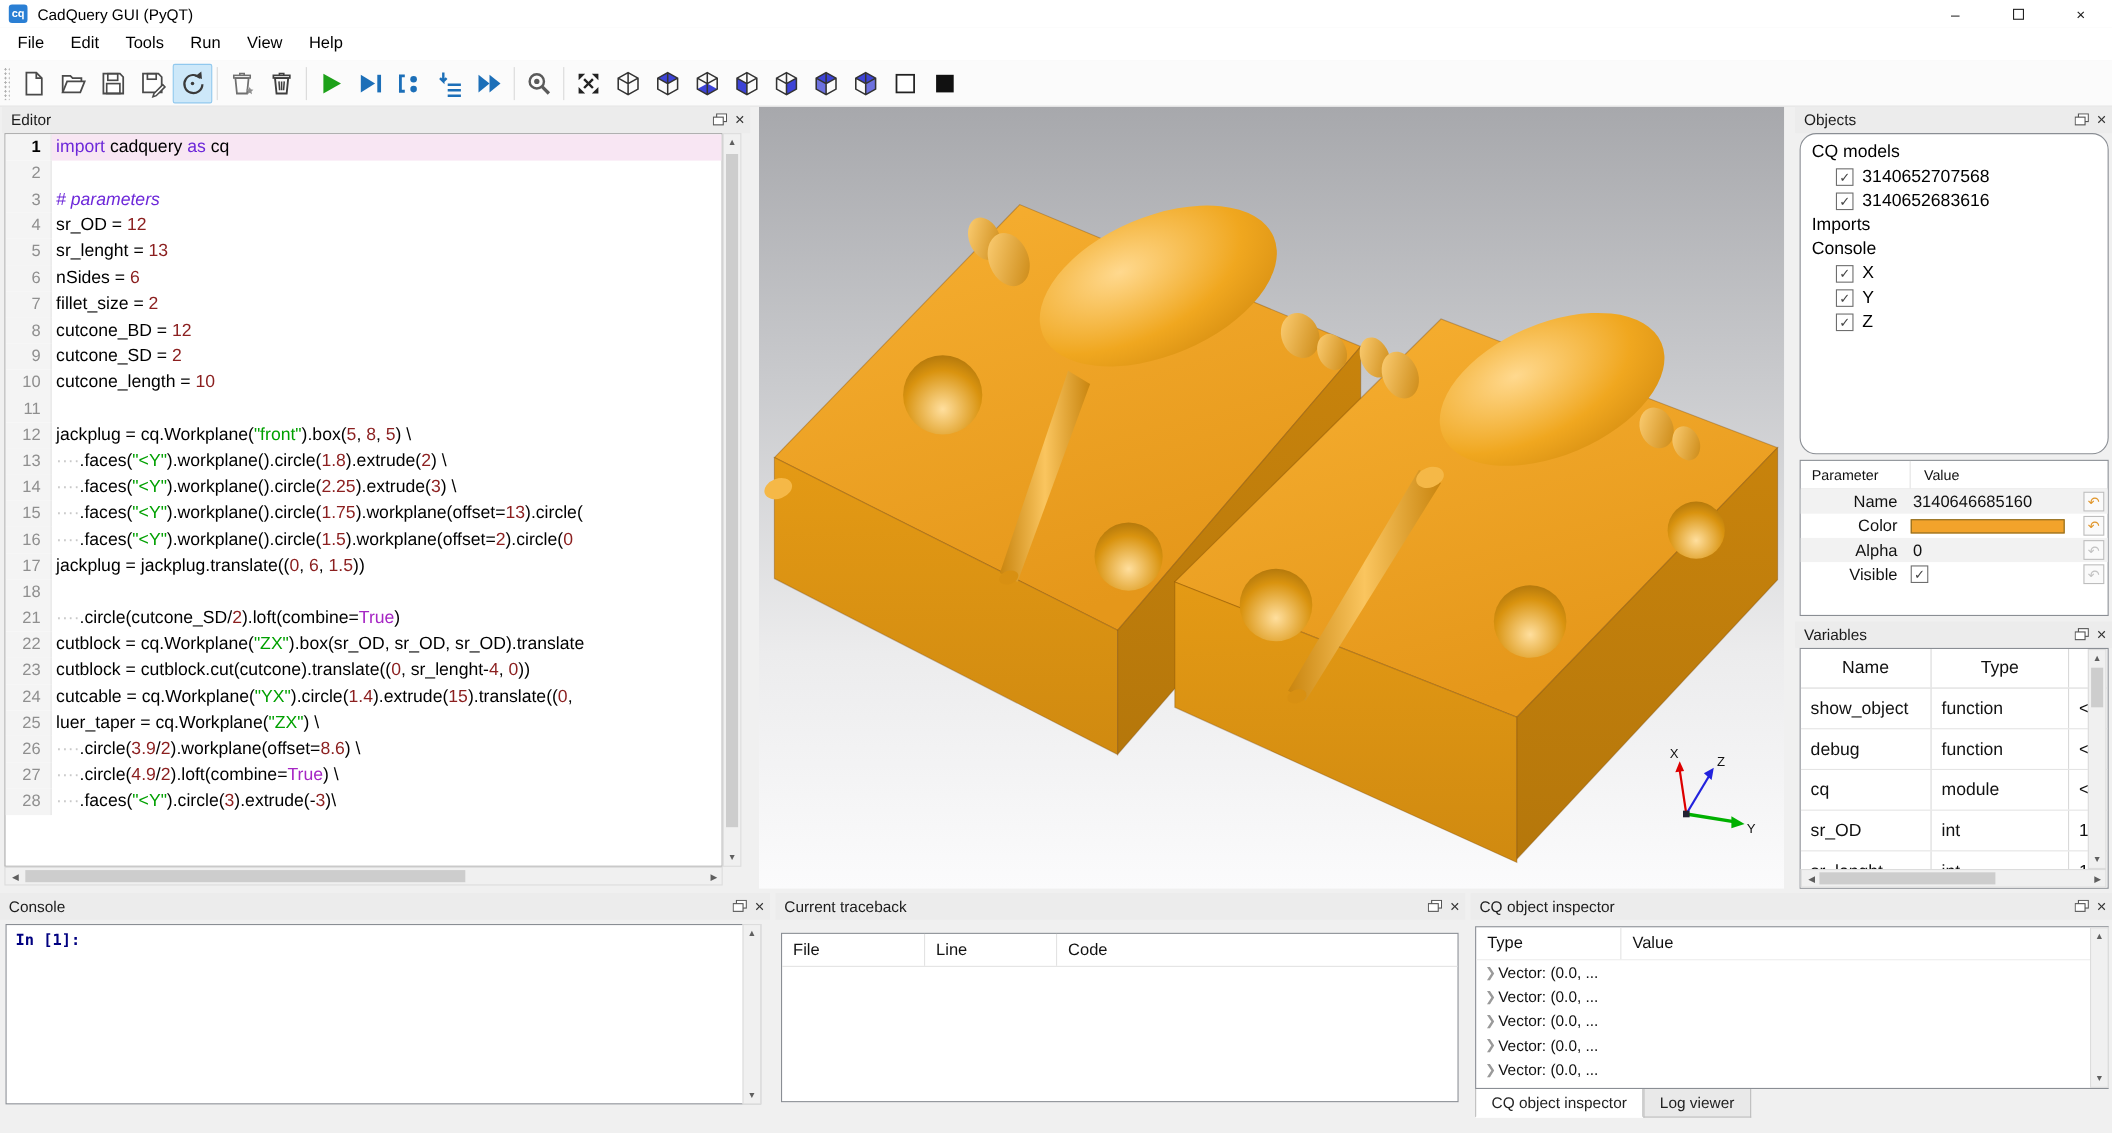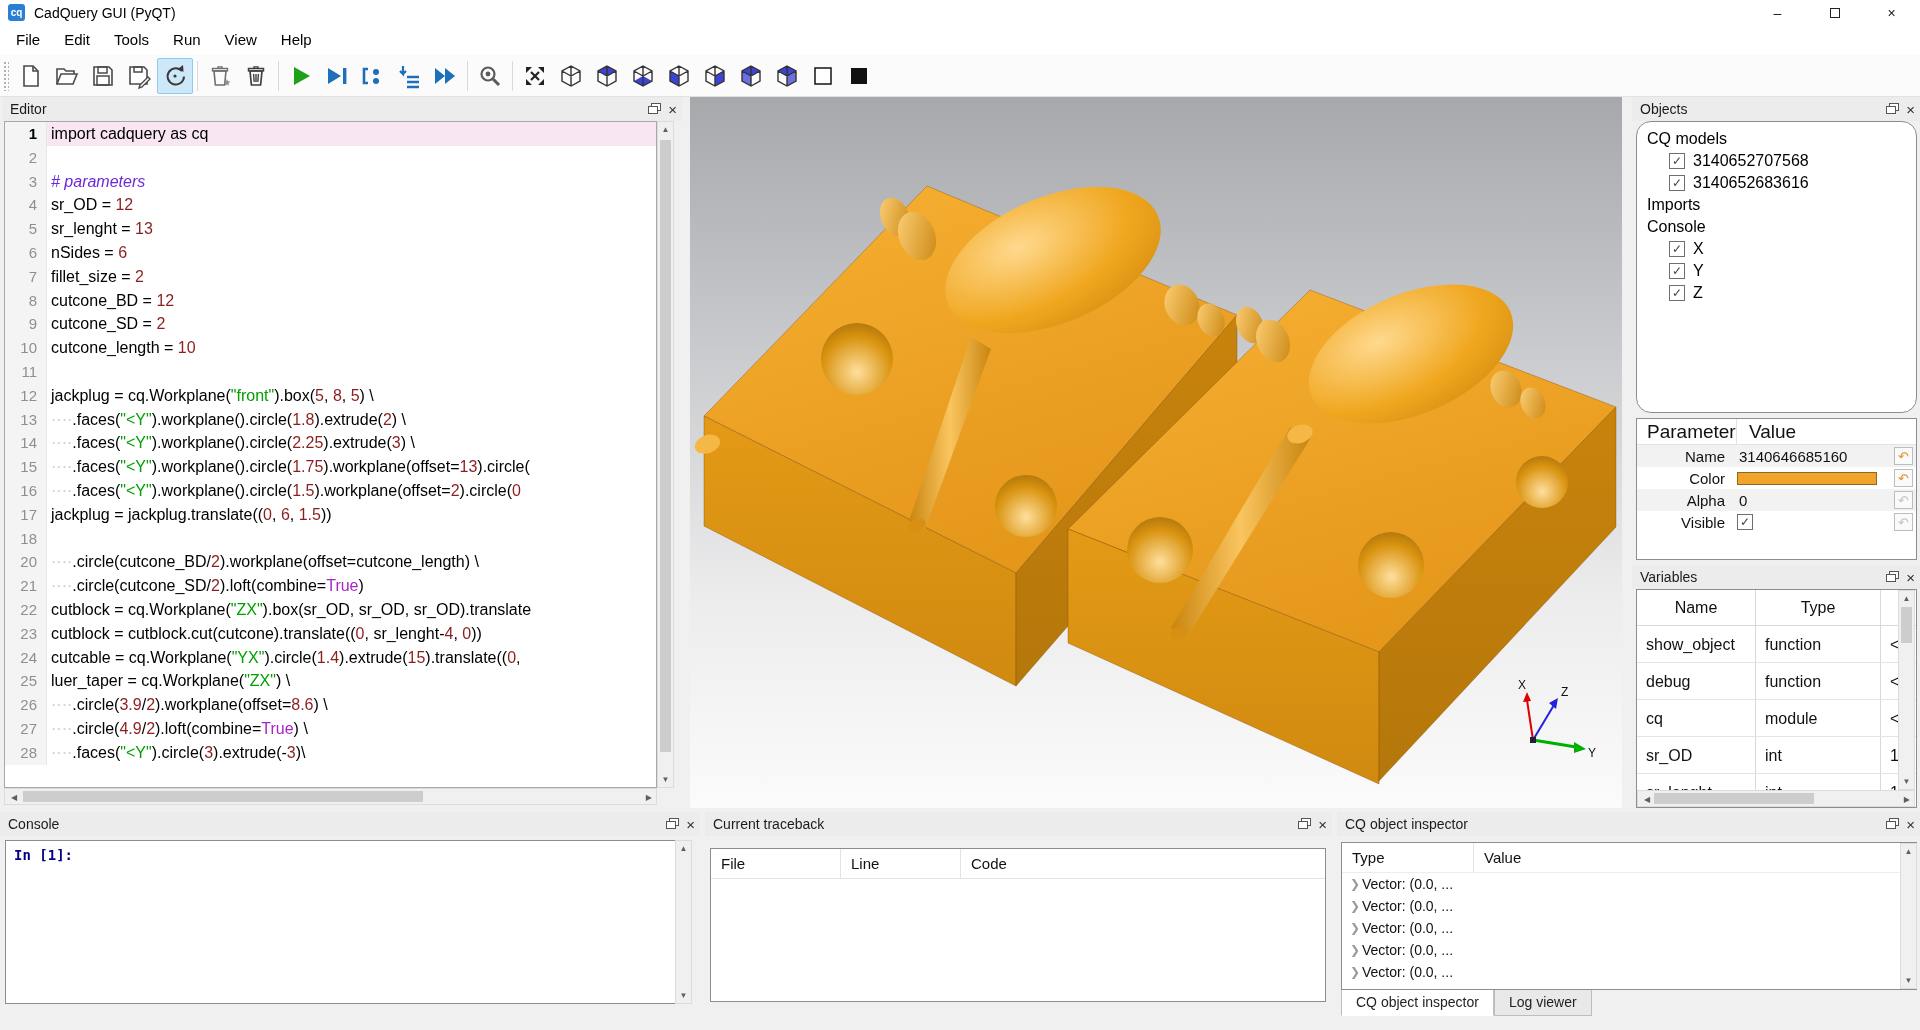--- a/index.html
+++ b/index.html
@@ -32,21 +32,21 @@
   .whitebox { position:absolute; background:#fff; border:1px solid #8a8e94; }
 
   
   .editor-title { left:2px; top:97px; width:680px; }
   .codebox { left:4px; top:121px; width:653px; height:667px; overflow:hidden; border:1px solid #a8a8a8; }
   .code-line { display:flex; height:23.8px; line-height:23.8px; font-size:16px; white-space:pre; }
   .gutter { width:42px; flex:0 0 42px; text-align:right; padding-right:9px; color:#8f8f8f; background:#f4f4f4; border-right:1px solid #e6e6e6; font-size:15px; }
   .gutter.cur { color:#000; font-weight:bold; }
   .ctext { flex:1; padding-left:4px; overflow:hidden; }
   .code-line.hl .ctext { background:#f8e6f3; }
-  .tok-p { color:#000; } .tok-k { color:#000000; } .tok-n { color:#8b1f1f; }
+  .tok-p { color:#000; } .tok-k { color:#6d28d9; } .tok-n { color:#8b1f1f; }
   .tok-s { color:#00a000; } .tok-c { color:#6d28d9; font-style:italic; } .tok-b { color:#a626c4; }
   .tok-d { color:#c8c8c8; }
 
   
   .sb { position:absolute; background:#f0f0f0; border:1px solid #dcdcdc; }
   .sb .arrow { position:absolute; color:#5f5f5f; font-size:8px; width:100%; text-align:center; }
   .sb-v .thumb { position:absolute; left:2px; right:2px; background:#cdcdcd; }
   .sb-h .thumb { position:absolute; top:2px; bottom:2px; background:#cdcdcd; }
 
   
@@ -54,21 +54,21 @@
 
   
   .objects-title { left:1632px; top:97px; width:288px; }
   .objectsbox { left:1636px; top:121px; width:281px; height:292px; padding-top:6px;border-radius:15px; }
   .tree-row { height:22px; display:flex; align-items:center; font-size:16px; color:#000; }
   .tree-row.lvl0 { padding-left:10px; }
   .tree-row.lvl1 { padding-left:32px; }
   .cb { width:16px; height:16px; border:1px solid #6e6e6e; background:#fff; display:inline-flex; align-items:center; justify-content:center; font-size:12px; color:#444; margin-right:8px; flex:0 0 16px; }
 
   .paramsbox { left:1636px; top:418px; width:281px; height:142px; }
-  .phead { height:26px; display:flex; font-size:19px; border-bottom:1px solid #e3e3e3; }
+  .phead { height:26px; display:flex; font-size:13px; border-bottom:1px solid #e3e3e3; }
   .phead span { line-height:26px; }
   .pcol1 { width:100px; padding-left:10px; border-right:1px solid #e3e3e3; }
   .pcol2 { padding-left:12px; }
   .prow { height:22px; display:flex; align-items:center; font-size:15px; position:relative; }
   .prow.odd { background:#f2f2f2; }
   .plabel { width:100px; text-align:right; padding-right:12px; flex:0 0 100px; }
   .pval { padding-left:2px;text-align:right; }
   .swatch { width:140px; height:13px; border:1px solid #8a6a20; }
   .undo { position:absolute; right:3px; width:19px; height:18px; border:1px solid #bdbdbd; background:#fafafa; display:flex; align-items:center; justify-content:center; font-size:13px; line-height:1; }
   .undo.orange { color:#e0952a; } .undo.gray { color:#c2c2c2; }
@@ -318,21 +318,20 @@
       <div class="code-line"><span class="gutter">9</span><span class="ctext"><span class="tok-p">cutcone_SD = </span><span class="tok-n">2</span></span></div>
       <div class="code-line"><span class="gutter">10</span><span class="ctext"><span class="tok-p">cutcone_length = </span><span class="tok-n">10</span></span></div>
       <div class="code-line"><span class="gutter">11</span><span class="ctext"></span></div>
       <div class="code-line"><span class="gutter">12</span><span class="ctext"><span class="tok-p">jackplug = cq.Workplane(</span><span class="tok-s">"front"</span><span class="tok-p">).box(</span><span class="tok-n">5</span><span class="tok-p">, </span><span class="tok-n">8</span><span class="tok-p">, </span><span class="tok-n">5</span><span class="tok-p">) \</span></span></div>
       <div class="code-line"><span class="gutter">13</span><span class="ctext"><span class="tok-d">····</span><span class="tok-p">.faces(</span><span class="tok-s">"&lt;Y"</span><span class="tok-p">).workplane().circle(</span><span class="tok-n">1.8</span><span class="tok-p">).extrude(</span><span class="tok-n">2</span><span class="tok-p">) \</span></span></div>
       <div class="code-line"><span class="gutter">14</span><span class="ctext"><span class="tok-d">····</span><span class="tok-p">.faces(</span><span class="tok-s">"&lt;Y"</span><span class="tok-p">).workplane().circle(</span><span class="tok-n">2.25</span><span class="tok-p">).extrude(</span><span class="tok-n">3</span><span class="tok-p">) \</span></span></div>
       <div class="code-line"><span class="gutter">15</span><span class="ctext"><span class="tok-d">····</span><span class="tok-p">.faces(</span><span class="tok-s">"&lt;Y"</span><span class="tok-p">).workplane().circle(</span><span class="tok-n">1.75</span><span class="tok-p">).workplane(offset=</span><span class="tok-n">13</span><span class="tok-p">).circle(</span></span></div>
       <div class="code-line"><span class="gutter">16</span><span class="ctext"><span class="tok-d">····</span><span class="tok-p">.faces(</span><span class="tok-s">"&lt;Y"</span><span class="tok-p">).workplane().circle(</span><span class="tok-n">1.5</span><span class="tok-p">).workplane(offset=</span><span class="tok-n">2</span><span class="tok-p">).circle(</span><span class="tok-n">0</span></span></div>
       <div class="code-line"><span class="gutter">17</span><span class="ctext"><span class="tok-p">jackplug = jackplug.translate((</span><span class="tok-n">0</span><span class="tok-p">, </span><span class="tok-n">6</span><span class="tok-p">, </span><span class="tok-n">1.5</span><span class="tok-p">))</span></span></div>
       <div class="code-line"><span class="gutter">18</span><span class="ctext"></span></div>
-      <div class="code-line"><span class="gutter">20</span><span class="ctext"><span class="tok-d">····</span><span class="tok-p">.circle(cutcone_BD/</span><span class="tok-n">2</span><span class="tok-p">).workplane(offset=cutcone_length) \</span></span></div>
       <div class="code-line"><span class="gutter">21</span><span class="ctext"><span class="tok-d">····</span><span class="tok-p">.circle(cutcone_SD/</span><span class="tok-n">2</span><span class="tok-p">).loft(combine=</span><span class="tok-b">True</span><span class="tok-p">)</span></span></div>
       <div class="code-line"><span class="gutter">22</span><span class="ctext"><span class="tok-p">cutblock = cq.Workplane(</span><span class="tok-s">"ZX"</span><span class="tok-p">).box(sr_OD, sr_OD, sr_OD).translate</span></span></div>
       <div class="code-line"><span class="gutter">23</span><span class="ctext"><span class="tok-p">cutblock = cutblock.cut(cutcone).translate((</span><span class="tok-n">0</span><span class="tok-p">, sr_lenght-</span><span class="tok-n">4</span><span class="tok-p">, </span><span class="tok-n">0</span><span class="tok-p">))</span></span></div>
       <div class="code-line"><span class="gutter">24</span><span class="ctext"><span class="tok-p">cutcable = cq.Workplane(</span><span class="tok-s">"YX"</span><span class="tok-p">).circle(</span><span class="tok-n">1.4</span><span class="tok-p">).extrude(</span><span class="tok-n">15</span><span class="tok-p">).translate((</span><span class="tok-n">0</span><span class="tok-p">,</span></span></div>
       <div class="code-line"><span class="gutter">25</span><span class="ctext"><span class="tok-p">luer_taper = cq.Workplane(</span><span class="tok-s">"ZX"</span><span class="tok-p">) \</span></span></div>
       <div class="code-line"><span class="gutter">26</span><span class="ctext"><span class="tok-d">····</span><span class="tok-p">.circle(</span><span class="tok-n">3.9</span><span class="tok-p">/</span><span class="tok-n">2</span><span class="tok-p">).workplane(offset=</span><span class="tok-n">8.6</span><span class="tok-p">) \</span></span></div>
       <div class="code-line"><span class="gutter">27</span><span class="ctext"><span class="tok-d">····</span><span class="tok-p">.circle(</span><span class="tok-n">4.9</span><span class="tok-p">/</span><span class="tok-n">2</span><span class="tok-p">).loft(combine=</span><span class="tok-b">True</span><span class="tok-p">) \</span></span></div>
       <div class="code-line"><span class="gutter">28</span><span class="ctext"><span class="tok-d">····</span><span class="tok-p">.faces(</span><span class="tok-s">"&lt;Y"</span><span class="tok-p">).circle(</span><span class="tok-n">3</span><span class="tok-p">).extrude(-</span><span class="tok-n">3</span><span class="tok-p">)\</span></span></div>
     </div>
   </div>

